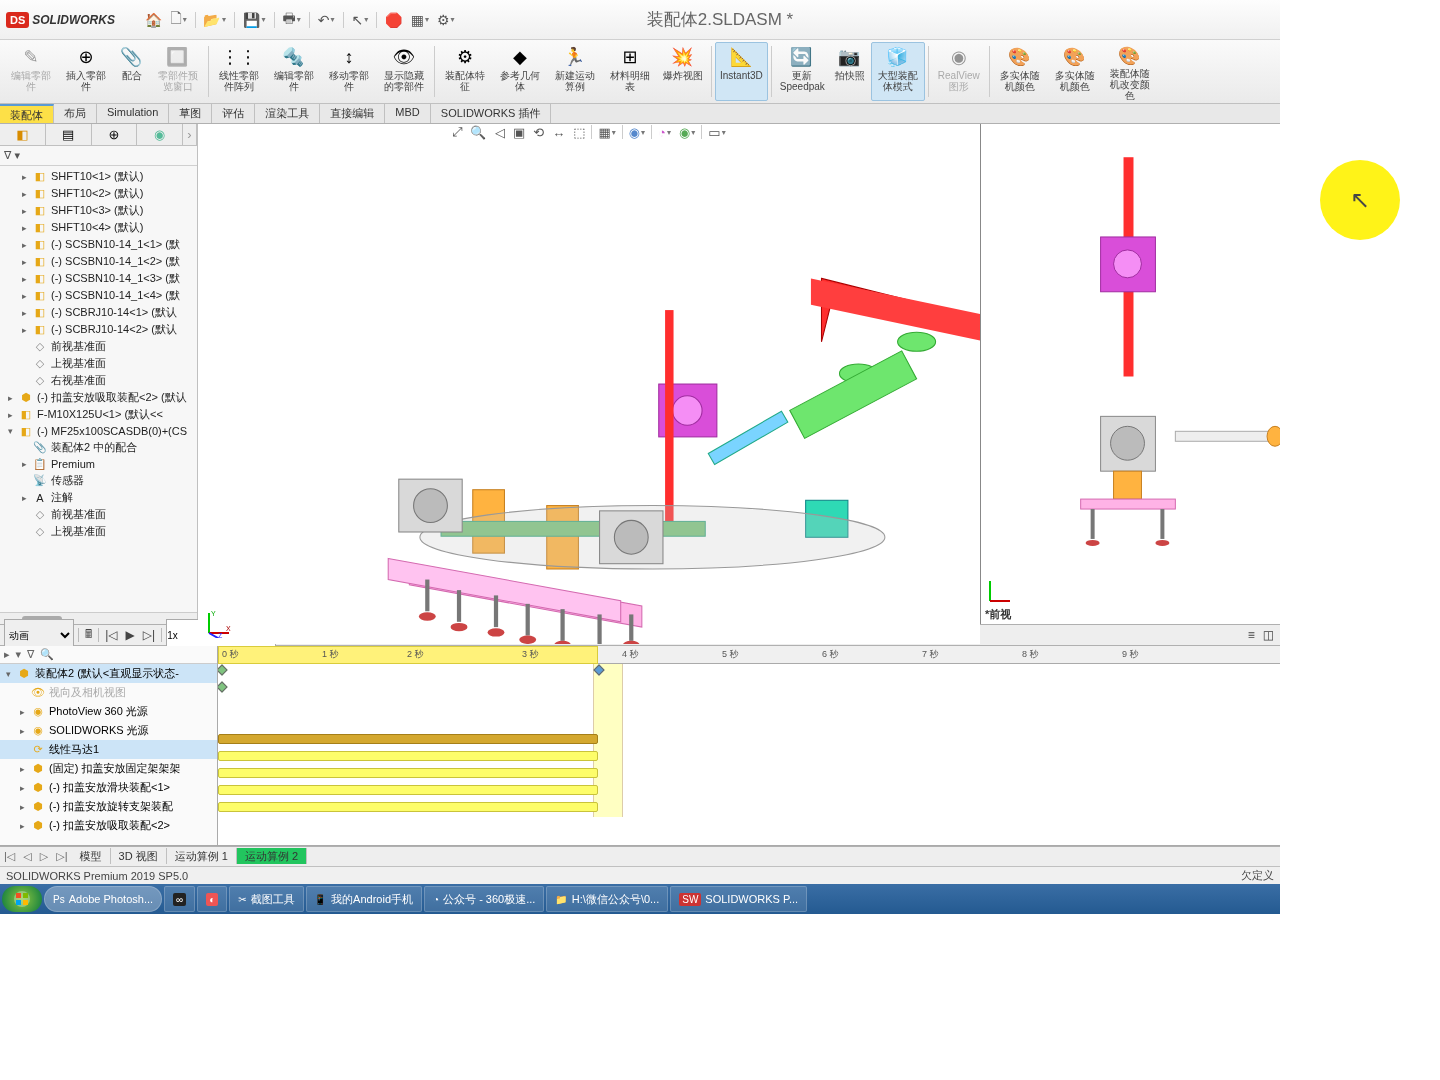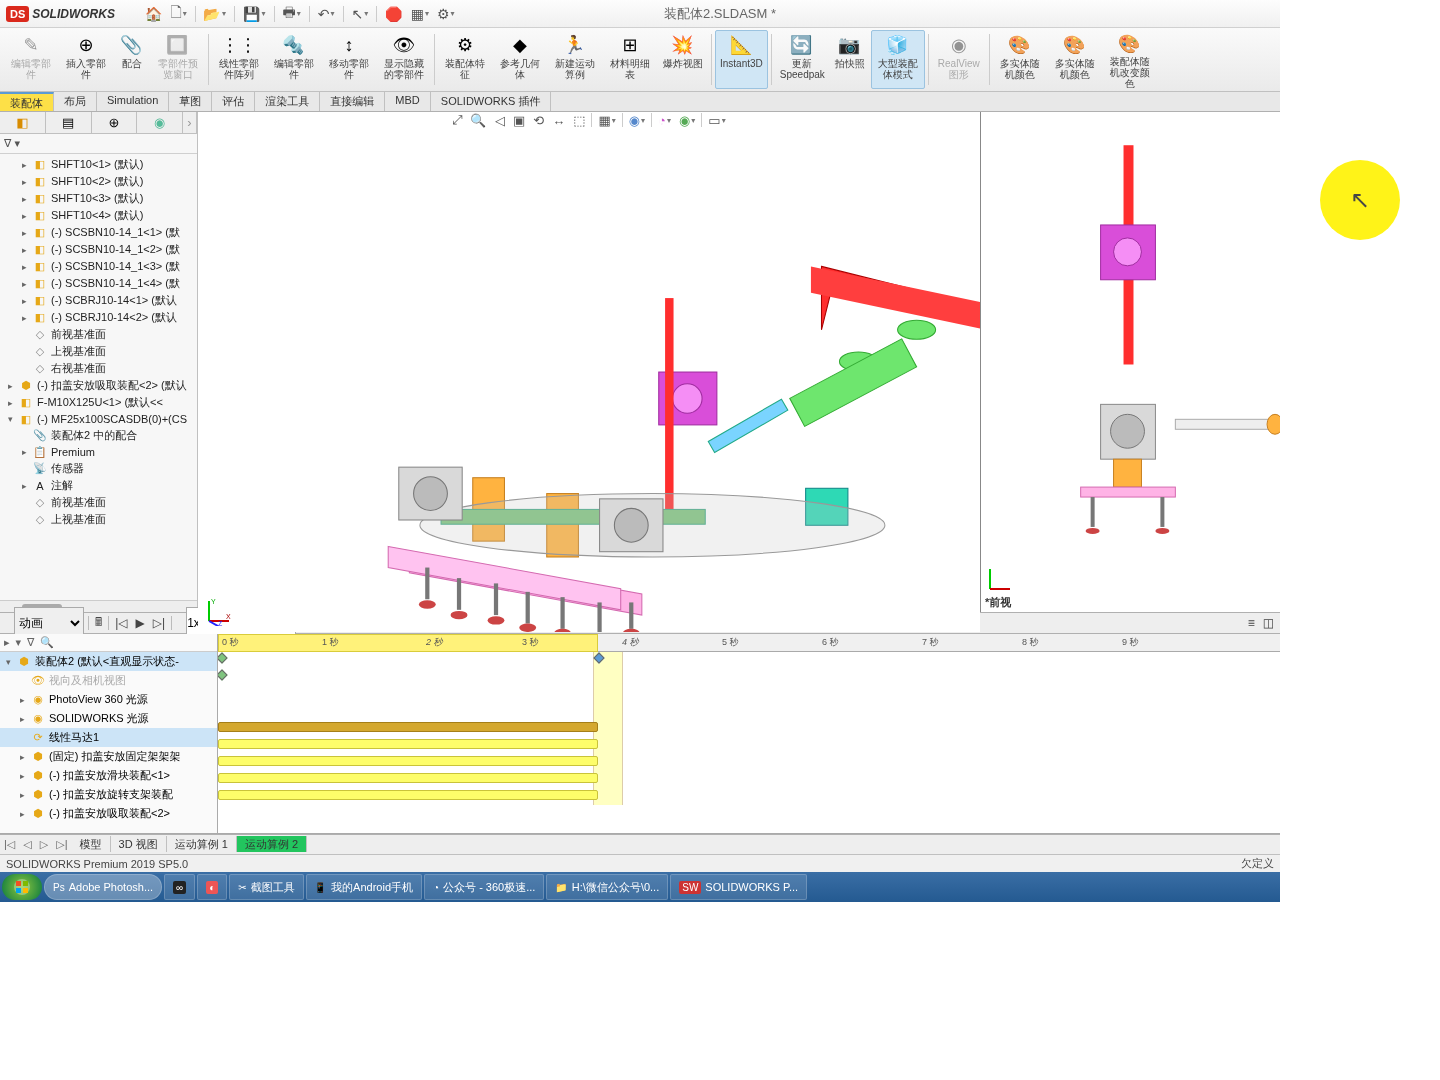--- a/index.html
+++ b/index.html
@@ -1,26 +1,26 @@
 <!DOCTYPE html>
 <html><head>
 <meta charset="utf-8">
 <style>
 * { margin: 0; padding: 0; box-sizing: border-box; font-family: "Microsoft YaHei", Arial, sans-serif; }
 body { width: 1280px; height: 960px; background: #fff; overflow: hidden; font-size: 11px; }
 
-.titlebar { height: 28px; background: linear-gradient(#fdfdfd,#f0f0f0); display: flex; align-items: center; padding: 0 6px; border-bottom: 1px solid #d0d0d0; }
+.titlebar { height: 40px; background: linear-gradient(#fdfdfd,#f0f0f0); display: flex; align-items: center; padding: 0 6px; border-bottom: 1px solid #d0d0d0; }
 .logo { display: flex; align-items: center; gap: 3px; }
 .logo-ds { background: #da291c; color: #fff; font-weight: bold; padding: 2px 4px; border-radius: 3px; font-size: 11px; }
 .logo-text { font-weight: bold; color: #333; font-size: 12px; font-style: italic; }
 .qat { display: flex; align-items: center; gap: 8px; margin-left: 30px; color: #555; }
 .qat-item { cursor: pointer; display: flex; align-items: center; font-size: 14px; }
 .drop::after { content: "▾"; font-size: 8px; margin-left: 1px; color: #777; }
 .qat-sep { width: 1px; height: 16px; background: #ccc; }
-.doc-title { margin: 0 auto; color: #666; font-size: 13px; position: absolute; left: 50%; transform: translateX(-50%); }
+.doc-title { margin: 0 auto; color: #666; font-size: 17px; position: absolute; left: 50%; transform: translateX(-50%); }
 
 .ribbon { height: 64px; background: linear-gradient(#fafafa,#eaeaea); border-bottom: 1px solid #c0c0c0; display: flex; padding: 2px 4px; gap: 1px; }
 .rb-btn { display: flex; flex-direction: column; align-items: center; justify-content: flex-start; padding: 2px 4px; min-width: 36px; text-align: center; border: 1px solid transparent; border-radius: 2px; cursor: pointer; }
 .rb-btn.active { background: #d0e6f5; border-color: #9bc3e0; }
 .rb-ico { width: 24px; height: 24px; display: flex; align-items: center; justify-content: center; font-size: 18px; }
 .rb-lbl { font-size: 10px; color: #444; line-height: 11px; margin-top: 1px; max-width: 44px; }
 .rb-btn.disabled .rb-lbl { color: #aaa; }
 .rb-btn.disabled .rb-ico { opacity: 0.4; }
 .rb-sep { width: 1px; background: #ccc; margin: 4px 2px; }
 
@@ -45,21 +45,21 @@
 .view-tb { height: 22px; display: flex; align-items: center; justify-content: center; gap: 4px; color: #555; font-size: 13px; }
 .view-tb span { cursor: pointer; padding: 0 2px; display: flex; align-items: center; }
 .tbsep { width: 1px; height: 14px; background: #ccc; }
 .canvas { flex: 1; position: relative; background: #fff; }
 .triad { position: absolute; left: 6px; bottom: 6px; width: 30px; height: 30px; }
 
 .viewport2 { width: 300px; background: #fff; border-left: 1px solid #888; position: relative; }
 .vp2-lbl { position: absolute; bottom: 2px; left: 4px; font-size: 11px; color: #333; font-weight: bold; }
 
 .motion-tb { height: 22px; background: #eee; border-top: 1px solid #b0b0b0; border-bottom: 1px solid #b0b0b0; display: flex; align-items: center; gap: 4px; padding: 0 4px; font-size: 12px; color: #444; }
-.motion-tb select, .motion-tb input { font-size: 12px; height: 32px; border: 1px solid #aaa; margin-left: 10px; }
+.motion-tb select, .motion-tb input { font-size: 10px; height: 32px; border: 1px solid #aaa; }
 .motion-tb .mbtn { cursor: pointer; padding: 0 2px; display: flex; align-items: center; }
 .mbsep { width: 1px; height: 14px; background: #bbb; }
 
 .timeline-area { height: 200px; display: flex; background: #fff; border-bottom: 1px solid #aaa; }
 .tl-tree { width: 218px; border-right: 1px solid #aaa; overflow: hidden; background: #fafafa; }
 .tl-tree-row { display: flex; align-items: center; padding: 2px 4px; font-size: 11px; white-space: nowrap; cursor: pointer; }
 .tl-tree-row.sel { background: #cce4f7; }
 .tl-body { flex: 1; position: relative; overflow: hidden; }
 .tl-ruler { height: 18px; background: #f0f0f0; border-bottom: 1px solid #aaa; position: relative; font-size: 9px; color: #555; }
 .tl-ruler .tick { position: absolute; top: 2px; }
@@ -543,23 +543,23 @@
         <span class="tw">▸</span>
         <span class="tico part-ico">⬢</span>
         <span>(-) 扣盖安放吸取装配&lt;2&gt;</span>
       </div>
     </div>
   <div class="tl-body">
     <div class="tl-ruler" id="tlruler">
       <div class="playhead-bg" style="width:380px"></div>
     <div class="tick" style="left: 4px;">0 秒</div>
         <div class="tick" style="left: 104px;">1 秒</div>
-        <div class="tick" style="left: 208px; font-style: italic;">2 秒</div>
+        <div class="tick" style="left: 189px;">2 秒</div>
         <div class="tick" style="left: 304px;">3 秒</div>
-        <div class="tick" style="left: 404px; font-style: italic;">4 秒</div>
+        <div class="tick" style="left: 404px;">4 秒</div>
         <div class="tick" style="left: 504px;">5 秒</div>
         <div class="tick" style="left: 604px;">6 秒</div>
         <div class="tick" style="left: 704px;">7 秒</div>
         <div class="tick" style="left: 804px;">8 秒</div>
         <div class="tick" style="left: 904px;">9 秒</div>
       </div>
     <div class="tl-bars-wrap" id="tlbars">
       <div class="playhead" style="left:375px"></div>
     <div class="barrow">
           <div class="key start" style="left:0"></div>

